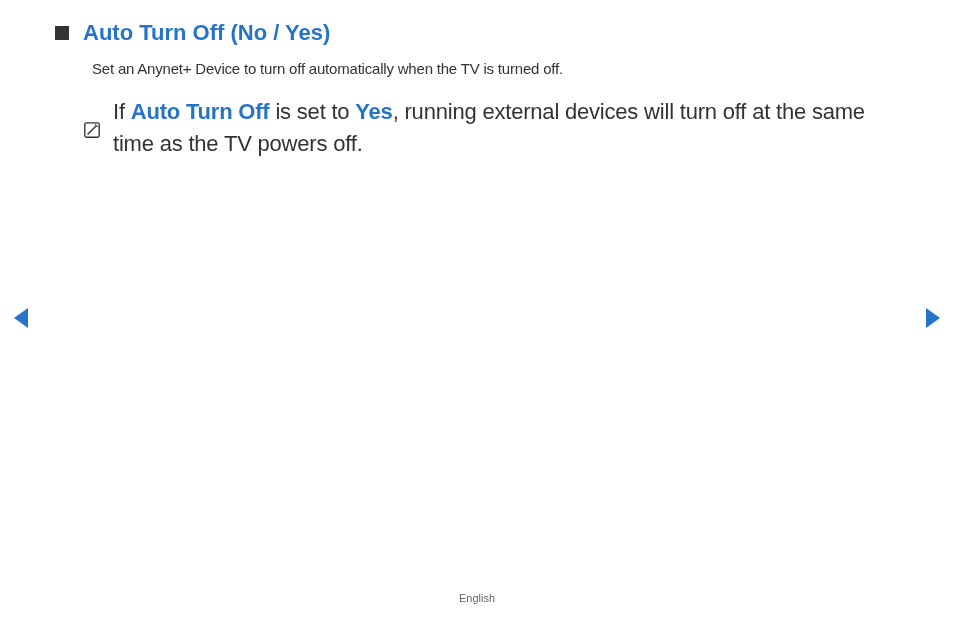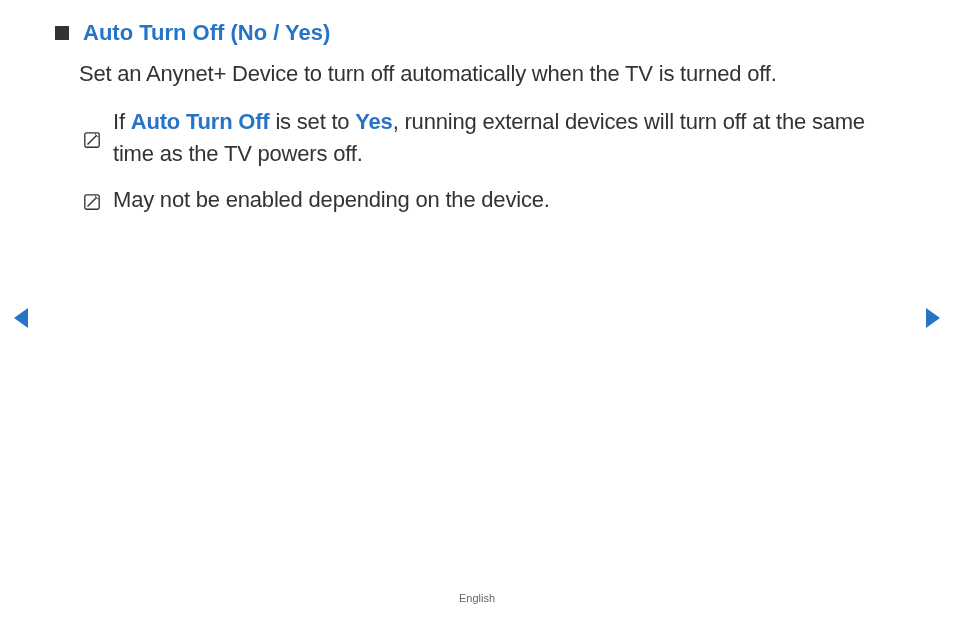--- a/index.html
+++ b/index.html
@@ -30,24 +30,24 @@
       margin-right: 14px;
       margin-top: 6px;
       flex-shrink: 0;
     }
     .heading {
       font-size: 22px;
       font-weight: bold;
       color: #2673c8;
     }
     .body-text {
-      font-size: 22px;
+      font-size: 15px;
       color: #333;
       line-height: 1.45;
-      margin-left: 24px;
+      margin-left: 37px;
       margin-bottom: 16px;
       letter-spacing: -0.2px;
     }
     .note-row {
       display: flex;
       align-items: center;
       margin-left: 28px;
       margin-bottom: 14px;
     }
     .note-icon {
@@ -104,28 +104,20 @@
     <svg class="note-icon" viewBox="0 0 20 20">
       <rect x="2" y="2" width="16" height="16" rx="2" fill="none" stroke="#333" stroke-width="1.5"></rect>
       <path d="M5 15 L15 5" stroke="#333" stroke-width="1.5" fill="none"></path>
       <path d="M13 3 L17 7" stroke="#333" stroke-width="1" fill="none"></path>
     </svg>
     <div class="note-text">
       <span>If </span><span class="highlight-bold">Auto Turn Off</span><span> is set to </span><span class="highlight-bold">Yes</span><span>, running external devices will turn off at the same time as the TV powers off.</span>
     </div>
   </div>
 
-  <div class="note-row">
-    <svg class="note-icon" viewBox="0 0 20 20">
-      <rect x="2" y="2" width="16" height="16" rx="2" fill="none" stroke="#333" stroke-width="1.5"></rect>
-      <path d="M5 15 L15 5" stroke="#333" stroke-width="1.5" fill="none"></path>
-      <path d="M13 3 L17 7" stroke="#333" stroke-width="1" fill="none"></path>
-    </svg>
-    <div class="note-text">May not be enabled depending on the device.</div>
-  </div>
 </div>
 
 <div class="nav-left">
   <svg width="20" height="24" viewBox="0 0 20 24">
     <polygon points="16,2 16,22 2,12" fill="#2673c8"></polygon>
   </svg>
 </div>
 
 <div class="nav-right">
   <svg width="20" height="24" viewBox="0 0 20 24">

